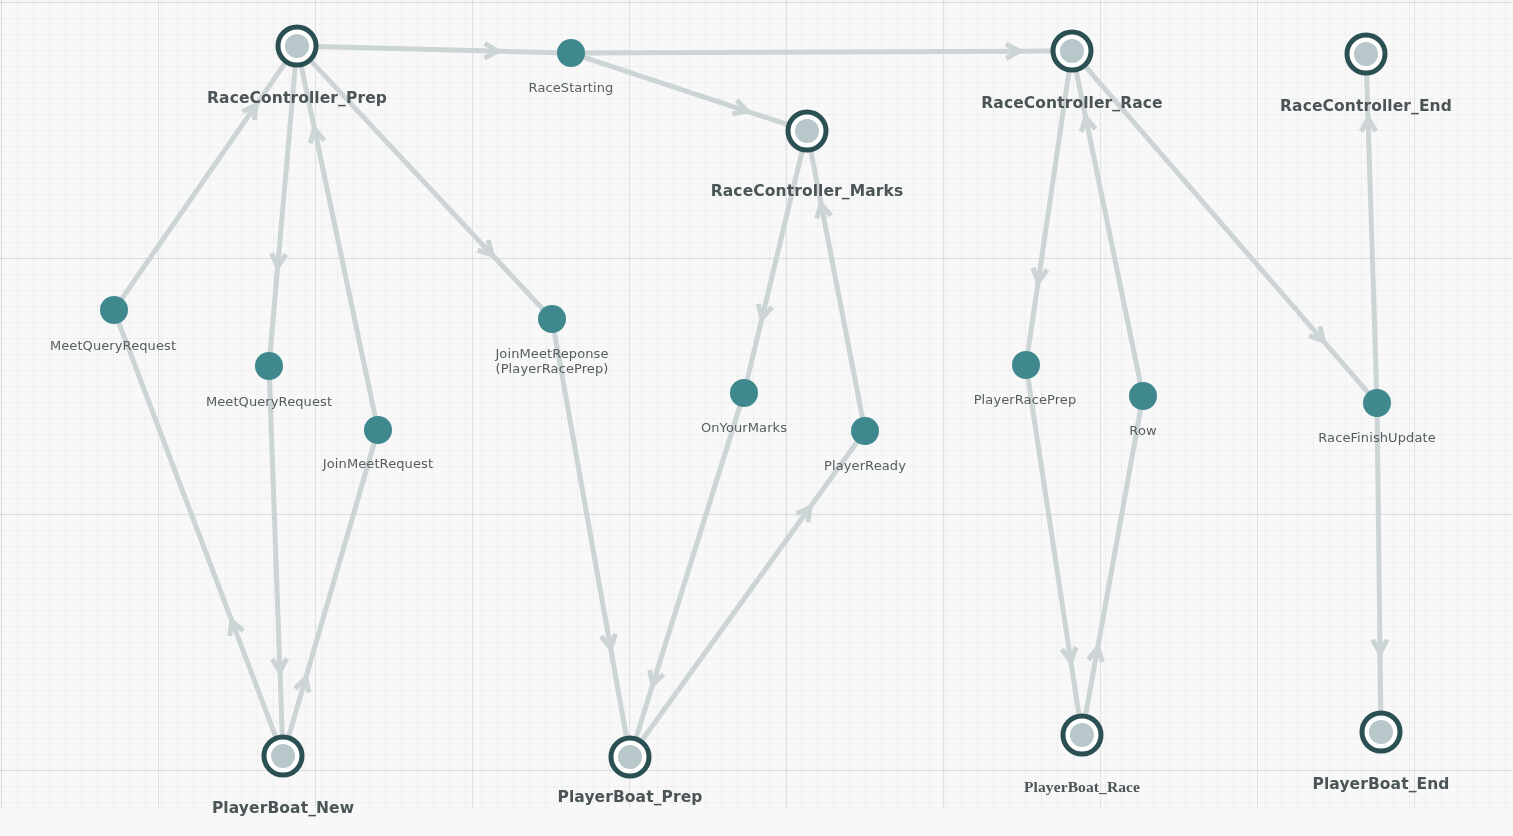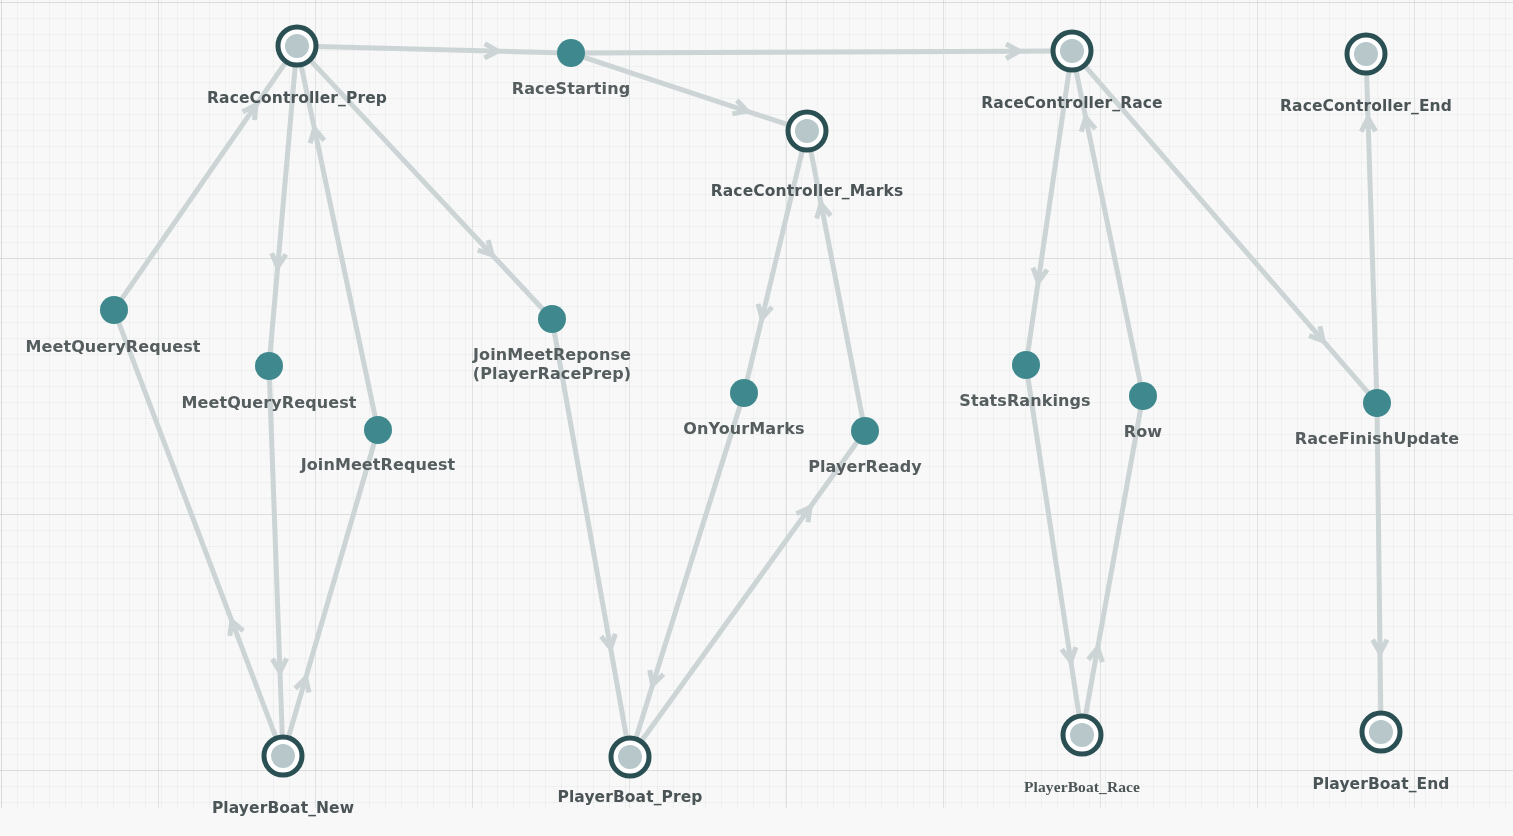--- a/index.html
+++ b/index.html
@@ -67,22 +67,22 @@
     line-height: 1.17;
     pointer-events: none;
   }
   .label-state {
     font-size: 15.5px;
     font-weight: bold;
     color: #4b5456;
     letter-spacing: 0.1px;
   }
   .label-msg {
-    font-size: 16px;
-    font-weight: bold;
+    font-size: 13px;
+    font-weight: normal;
     color: #555d5f;
     letter-spacing: 0.1px;
   }
 </style>
 </head>
 <body>
 
 <div id="canvas">
   <svg id="graph" viewBox="0 0 1513 836" preserveAspectRatio="none">
     <g id="edges-layer">
@@ -230,17 +230,17 @@
       <div class="node-label label-state" style="left: 1082px; top: 778px; font-family: Liberation Serif, serif;">PlayerBoat_Race</div>
       <div class="node-label label-state" style="left: 1381px; top: 775px;">PlayerBoat_End</div>
       <div class="node-label label-msg" style="left: 113px; top: 338px;">MeetQueryRequest</div>
       <div class="node-label label-msg" style="left: 269px; top: 394px;">MeetQueryRequest</div>
       <div class="node-label label-msg" style="left: 378px; top: 456px;">JoinMeetRequest</div>
       <div class="node-label label-msg" style="left: 552px; top: 346px;">JoinMeetReponse
 (PlayerRacePrep)</div>
       <div class="node-label label-msg" style="left: 571px; top: 80px;">RaceStarting</div>
       <div class="node-label label-msg" style="left: 744px; top: 420px;">OnYourMarks</div>
       <div class="node-label label-msg" style="left: 865px; top: 458px;">PlayerReady</div>
-      <div class="node-label label-msg" style="left: 1025px; top: 392px;">StatsRankings</div>
+      <div class="node-label label-msg" style="left: 1025px; top: 392px;">PlayerRacePrep</div>
       <div class="node-label label-msg" style="left: 1143px; top: 423px;">Row</div>
       <div class="node-label label-msg" style="left: 1377px; top: 430px;">RaceFinishUpdate</div>
     </div>
 </div>
 
 </body></html>

